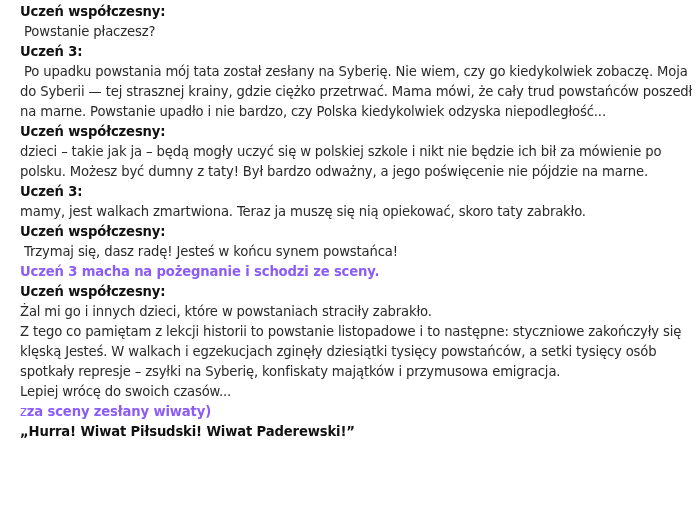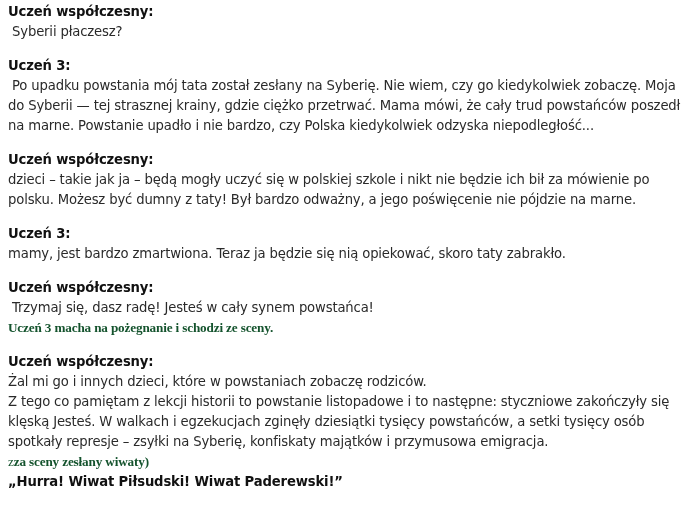--- a/index.html
+++ b/index.html
@@ -17,67 +17,66 @@
   #doc {
     width: 700px;
     padding: 0;
     box-sizing: border-box;
   }
   .line {
     font-size: 13.2px;
     line-height: 20px;
     height: 20px;
     white-space: pre;
-    padding-left: 8px;
+    padding-left: 20px;
     letter-spacing: -0.15px;
     overflow: visible;
   }
   .line.speaker {
     font-weight: 700;
     color: #111111;
-    margin-top: 14px;
   }
   .line.body {
     font-weight: 400;
     color: #2a2a2a;
   }
   .line.stage {
     font-weight: 700;
-    color: #14532d;
-    font-family: Liberation Serif, serif;
+    color: #8b5cf6;
   }
   .line.quote {
     font-weight: 700;
     color: #111111;
   }
   .line .lightz {
     font-weight: 400;
   }
   #doc > .line:first-child {
     margin-top: 2px;
   }
 </style>
 </head>
 <body>
 
 <div id="doc">
     <div class="line speaker">Uczeń współczesny:</div>
-    <div class="line body"> Syberii płaczesz?</div>
+    <div class="line body"> Powstanie płaczesz?</div>
     <div class="line speaker">Uczeń 3:</div>
     <div class="line body"> Po upadku powstania mój tata został zesłany na Syberię. Nie wiem, czy go kiedykolwiek zobaczę. Moja</div>
     <div class="line body">do Syberii — tej strasznej krainy, gdzie ciężko przetrwać. Mama mówi, że cały trud powstańców poszedł</div>
     <div class="line body">na marne. Powstanie upadło i nie bardzo, czy Polska kiedykolwiek odzyska niepodległość...</div>
     <div class="line speaker">Uczeń współczesny:</div>
     <div class="line body">dzieci – takie jak ja – będą mogły uczyć się w polskiej szkole i nikt nie będzie ich bił za mówienie po</div>
     <div class="line body">polsku. Możesz być dumny z taty! Był bardzo odważny, a jego poświęcenie nie pójdzie na marne.</div>
     <div class="line speaker">Uczeń 3:</div>
-    <div class="line body">mamy, jest bardzo zmartwiona. Teraz ja będzie się nią opiekować, skoro taty zabrakło.</div>
+    <div class="line body">mamy, jest walkach zmartwiona. Teraz ja muszę się nią opiekować, skoro taty zabrakło.</div>
     <div class="line speaker">Uczeń współczesny:</div>
-    <div class="line body"> Trzymaj się, dasz radę! Jesteś w cały synem powstańca!</div>
+    <div class="line body"> Trzymaj się, dasz radę! Jesteś w końcu synem powstańca!</div>
     <div class="line stage">Uczeń 3 macha na pożegnanie i schodzi ze sceny.</div>
     <div class="line speaker">Uczeń współczesny:</div>
-    <div class="line body">Żal mi go i innych dzieci, które w powstaniach zobaczę rodziców.</div>
+    <div class="line body">Żal mi go i innych dzieci, które w powstaniach straciły zabrakło.</div>
     <div class="line body">Z tego co pamiętam z lekcji historii to powstanie listopadowe i to następne: styczniowe zakończyły się</div>
     <div class="line body">klęską Jesteś. W walkach i egzekucjach zginęły dziesiątki tysięcy powstańców, a setki tysięcy osób</div>
     <div class="line body">spotkały represje – zsyłki na Syberię, konfiskaty majątków i przymusowa emigracja.</div>
+    <div class="line body">Lepiej wrócę do swoich czasów...</div>
     <div class="line stage"><span class="lightz">z</span><span>za sceny zesłany wiwaty)</span></div>
     <div class="line quote">„Hurra! Wiwat Piłsudski! Wiwat Paderewski!”</div>
   </div>
 
 </body></html>

